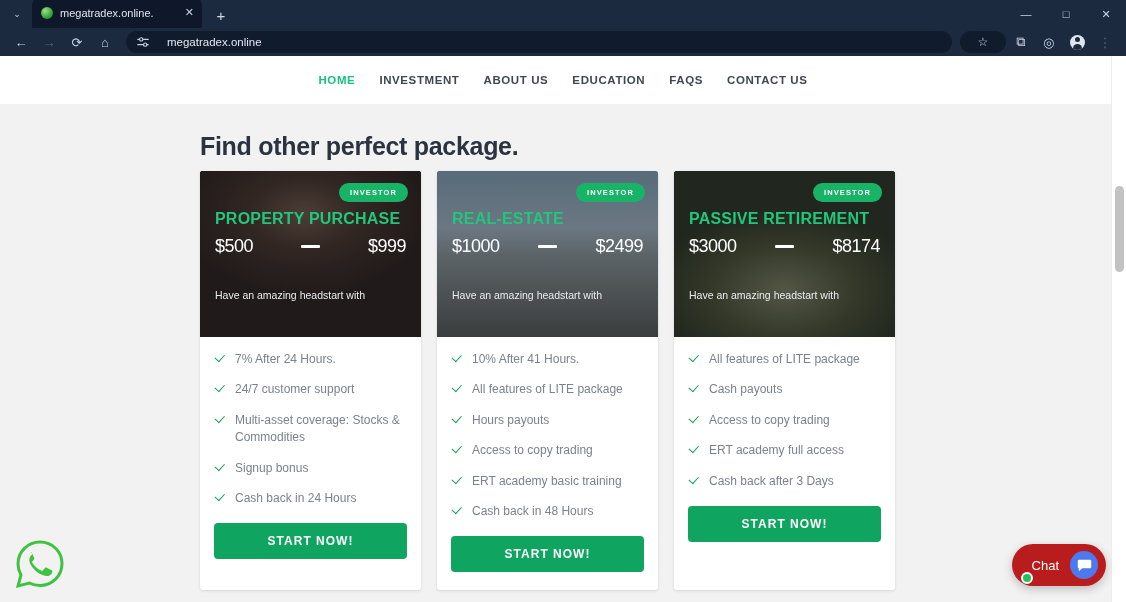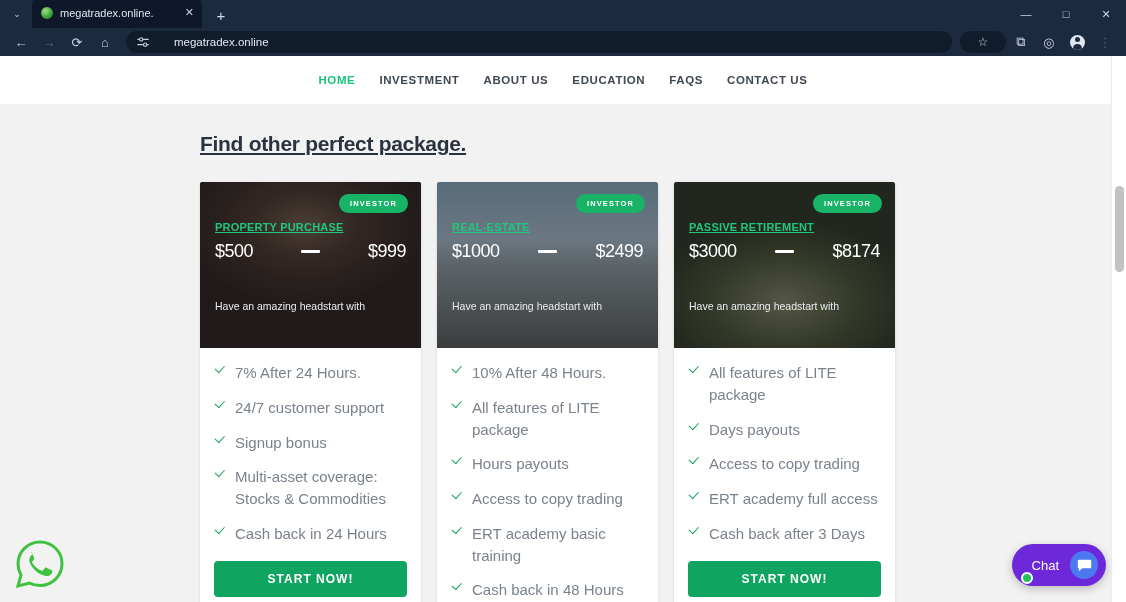--- a/index.html
+++ b/index.html
@@ -54,21 +54,21 @@
     height: 28px; background: #1c2a3f; display: flex; align-items: center;
     padding: 0 8px; gap: 2px;
   }
   .tbicon {
     width: 26px; height: 24px; display: flex; align-items: center; justify-content: center;
     color: #c9d2e0; font-size: 13px; border-radius: 4px; flex: 0 0 auto;
   }
   .tbicon.dim { color: #57657c; }
   .omnibox {
     flex: 1; height: 22px; background: #101b2c; border-radius: 11px;
-    display: flex; align-items: center; gap: 24px; padding: 0 10px; margin: 0 6px;
+    display: flex; align-items: center; gap: 17px; padding: 0 10px; margin: 0 6px;
     min-width: 0;
   }
   .omnibox-url { font-size: 11.5px; color: #e3e8f0; white-space: nowrap; overflow: hidden; text-overflow: ellipsis; }
   .tune-icon { width: 14px; height: 14px; flex: 0 0 auto; }
   .tb-right { display: flex; align-items: center; gap: 2px; }
   .star-pill {
     width: 46px; height: 22px; background: #101b2c; border-radius: 11px;
     display: flex; align-items: center; justify-content: center; color: #d3dae6; font-size: 12px;
   }
   .avatar-circle {
@@ -94,23 +94,22 @@
     gap: 24px;
   }
   .nav-link {
     font-size: 11.5px; font-weight: bold; letter-spacing: 0.6px; color: #3f4754;
     text-transform: uppercase; white-space: nowrap;
   }
   .nav-link.active { color: #18c37d; }
 
   .content { padding: 28px 0 0 200px; }
   .page-title {
-    font-size: 21px; font-weight: bold; color: #2b3240; letter-spacing: -0.3px;
-    margin-bottom: 26px;
-    text-decoration: underline;
+    font-size: 25px; font-weight: bold; color: #2b3240; letter-spacing: -0.3px;
+    margin-bottom: 10px;
   }
 
   .cards { display: flex; gap: 16px; }
 
   .card {
     width: 221px; background: #ffffff; border-radius: 3px;
     box-shadow: 0 1px 3px rgba(0,0,0,0.12);
     overflow: hidden; flex: 0 0 auto;
   }
   .card-hero {
@@ -141,41 +140,41 @@
       linear-gradient(180deg, #3e4a2c 0%, #5c6a42 40%, #33401f 100%);
   }
 
   .badge-investor {
     position: absolute; top: 12px; right: 13px; z-index: 3;
     background: #18b367; color: #ffffff;
     font-size: 7.5px; font-weight: bold; letter-spacing: 1.1px;
     padding: 5px 11px; border-radius: 11px; text-transform: uppercase;
   }
   .card-name {
-    font-size: 11px; font-weight: bold; color: #20c77c;
-    letter-spacing: 0.2px; margin-top: 25px; white-space: nowrap; text-decoration: underline;
+    font-size: 16px; font-weight: bold; color: #20c77c;
+    letter-spacing: 0.2px; margin-top: 25px; white-space: nowrap;
   }
   .price-row {
     display: flex; align-items: center; justify-content: space-between;
     margin-top: 8px;
   }
   .price {
     font-size: 18px; color: #ffffff; font-weight: 400; letter-spacing: -0.5px;
   }
   .price-dash {
     width: 19px; height: 3px; background: #ffffff; border-radius: 1px; margin: 0 4px;
   }
   .hero-tag {
     font-size: 10.5px; color: #e9ecef; margin-top: auto; margin-bottom: 22px;
   }
 
   .card-body { padding: 14px 14px 18px 14px; }
   .feature {
     display: flex; align-items: flex-start; gap: 10px;
-    font-size: 15px; color: #7a828c; line-height: 1.45;
+    font-size: 12px; color: #7a828c; line-height: 1.45;
     margin-bottom: 13px;
   }
   .feature:last-of-type { margin-bottom: 0; }
   .check {
     flex: 0 0 auto; width: 11px; height: 11px; margin-top: 1px; position: relative;
   }
   .check::before {
     content: ""; position: absolute; left: 1px; top: 2px;
     width: 8px; height: 4.5px;
     border-left: 1.6px solid #14a05c; border-bottom: 1.6px solid #14a05c;
@@ -189,21 +188,21 @@
     padding: 11px 0; text-transform: uppercase; cursor: pointer;
   }
 
   
   .whatsapp-fab {
     position: absolute; left: 14px; bottom: 12px; width: 52px; height: 52px; z-index: 40;
   }
   .chat-widget {
     position: absolute; right: 20px; bottom: 16px; z-index: 40;
     height: 42px; padding: 0 8px 0 20px; border-radius: 21px;
-    background: #6d28d9; display: flex; align-items: center; gap: 11px;
+    background: #b91c1c; display: flex; align-items: center; gap: 11px;
     box-shadow: 0 3px 10px rgba(0,0,0,0.22);
   }
   .chat-label { color: #ffffff; font-size: 13px; }
   .chat-bubble-ic {
     width: 28px; height: 28px; border-radius: 50%; background: #4d79f0;
     display: flex; align-items: center; justify-content: center;
   }
   .chat-online-dot {
     position: absolute; left: 9px; bottom: 2px; width: 12px; height: 12px;
     border-radius: 50%; background: #22c15e; border: 2px solid #ffffff;
@@ -301,25 +300,25 @@
             <div class="feature">
               <span class="check"></span>
               <span>7% After 24 Hours.</span>
             </div>
             <div class="feature">
               <span class="check"></span>
               <span>24/7 customer support</span>
             </div>
             <div class="feature">
               <span class="check"></span>
+              <span>Multi-asset coverage: Stocks &amp; Commodities</span>
+            </div>
+            <div class="feature">
+              <span class="check"></span>
               <span>Signup bonus</span>
-            </div>
-            <div class="feature">
-              <span class="check"></span>
-              <span>Multi-asset coverage: Stocks &amp; Commodities</span>
             </div>
             <div class="feature">
               <span class="check"></span>
               <span>Cash back in 24 Hours</span>
             </div>
             <button class="start-btn">START NOW!</button>
           </div>
         </div>
 
         <div class="card">
@@ -331,21 +330,21 @@
                 <span class="price">$1000</span>
                 <span class="price-dash"></span>
                 <span class="price">$2499</span>
               </div>
               <div class="hero-tag">Have an amazing headstart with</div>
             </div>
           </div>
           <div class="card-body">
             <div class="feature">
               <span class="check"></span>
-              <span>10% After 48 Hours.</span>
+              <span>10% After 41 Hours.</span>
             </div>
             <div class="feature">
               <span class="check"></span>
               <span>All features of LITE package</span>
             </div>
             <div class="feature">
               <span class="check"></span>
               <span>Hours payouts</span>
             </div>
             <div class="feature">
@@ -377,21 +376,21 @@
               <div class="hero-tag">Have an amazing headstart with</div>
             </div>
           </div>
           <div class="card-body">
             <div class="feature">
               <span class="check"></span>
               <span>All features of LITE package</span>
             </div>
             <div class="feature">
               <span class="check"></span>
-              <span>Days payouts</span>
+              <span>Cash payouts</span>
             </div>
             <div class="feature">
               <span class="check"></span>
               <span>Access to copy trading</span>
             </div>
             <div class="feature">
               <span class="check"></span>
               <span>ERT academy full access</span>
             </div>
             <div class="feature">

